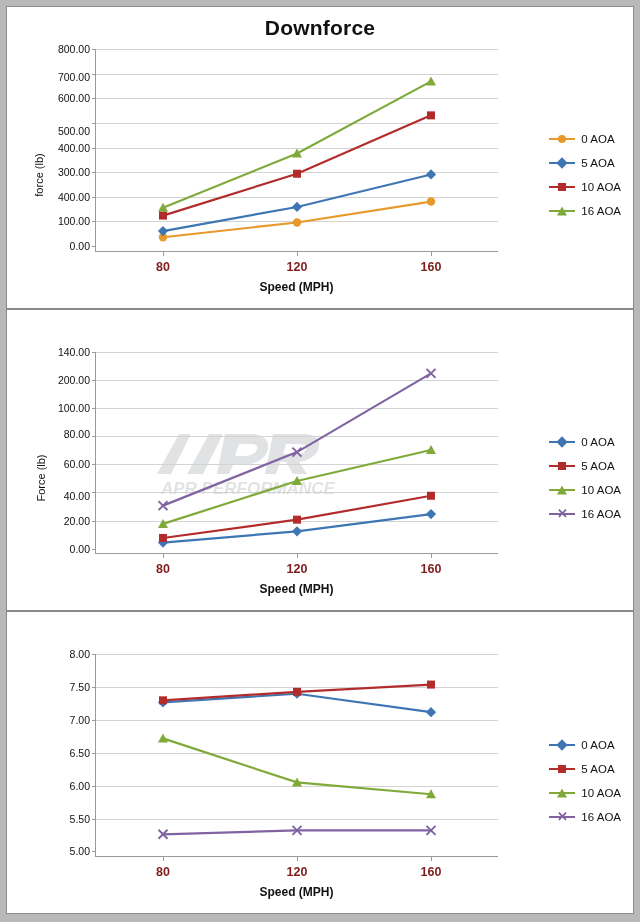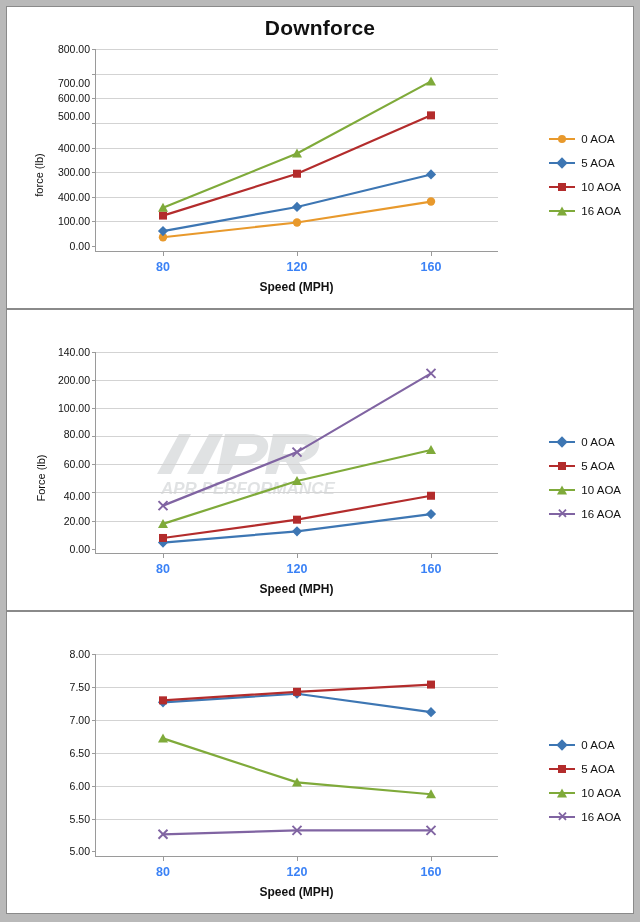--- a/index.html
+++ b/index.html
@@ -63,21 +63,21 @@
     right:100%;
     width:4px;height:1px;
     background:#9a9a9a;
   }
   .xtick-label{
     position:absolute;
     top:calc(100% + 9px);
     transform:translateX(-50%);
     font-size:12.5px;
     font-weight:bold;
-    color:#3b82f6;
+    color:#7f1d1d;
   }
   .xtick-mark{
     position:absolute;
     top:100%;
     width:1px;height:5px;
     background:#9a9a9a;
   }
   .ylabel{
     position:absolute;
     left:10px;
@@ -153,27 +153,27 @@
           <div class="ytick-mark" style="top: 147.75px;"></div>
           <div class="ytick" style="top: 147.75px;">400.00</div>
           <div class="gridline" style="top: 123.125px;"></div>
           <div class="ytick-mark" style="top: 123.125px;"></div>
           <div class="ytick" style="top: 123.125px;">300.00</div>
           <div class="gridline" style="top: 98.5px;"></div>
           <div class="ytick-mark" style="top: 98.5px;"></div>
           <div class="ytick" style="top: 98.5px;">400.00</div>
           <div class="gridline" style="top: 73.875px;"></div>
           <div class="ytick-mark" style="top: 73.875px;"></div>
-          <div class="ytick" style="top: 67px; padding-left: 16px;">500.00</div>
+          <div class="ytick" style="top: 82px; padding-left: 16px;">500.00</div>
           <div class="gridline" style="top: 49.25px;"></div>
           <div class="ytick-mark" style="top: 49.25px;"></div>
           <div class="ytick" style="top: 49.25px;">600.00</div>
           <div class="gridline" style="top: 24.625px;"></div>
           <div class="ytick-mark" style="top: 24.625px;"></div>
-          <div class="ytick" style="top: 34px;">700.00</div>
+          <div class="ytick" style="top: 28px;">700.00</div>
           <div class="gridline" style="top: 0px;"></div>
           <div class="ytick-mark" style="top: 0px;"></div>
           <div class="ytick" style="top: 0px;">800.00</div>
           <div class="xtick-mark" style="left: 67px;"></div>
           <div class="xtick-label" style="left: 67px;">80</div>
           <div class="xtick-mark" style="left: 201px;"></div>
           <div class="xtick-label" style="left: 201px;">120</div>
           <div class="xtick-mark" style="left: 335px;"></div>
           <div class="xtick-label" style="left: 335px;">160</div>
           <svg class="series" viewBox="0 0 402 197">

